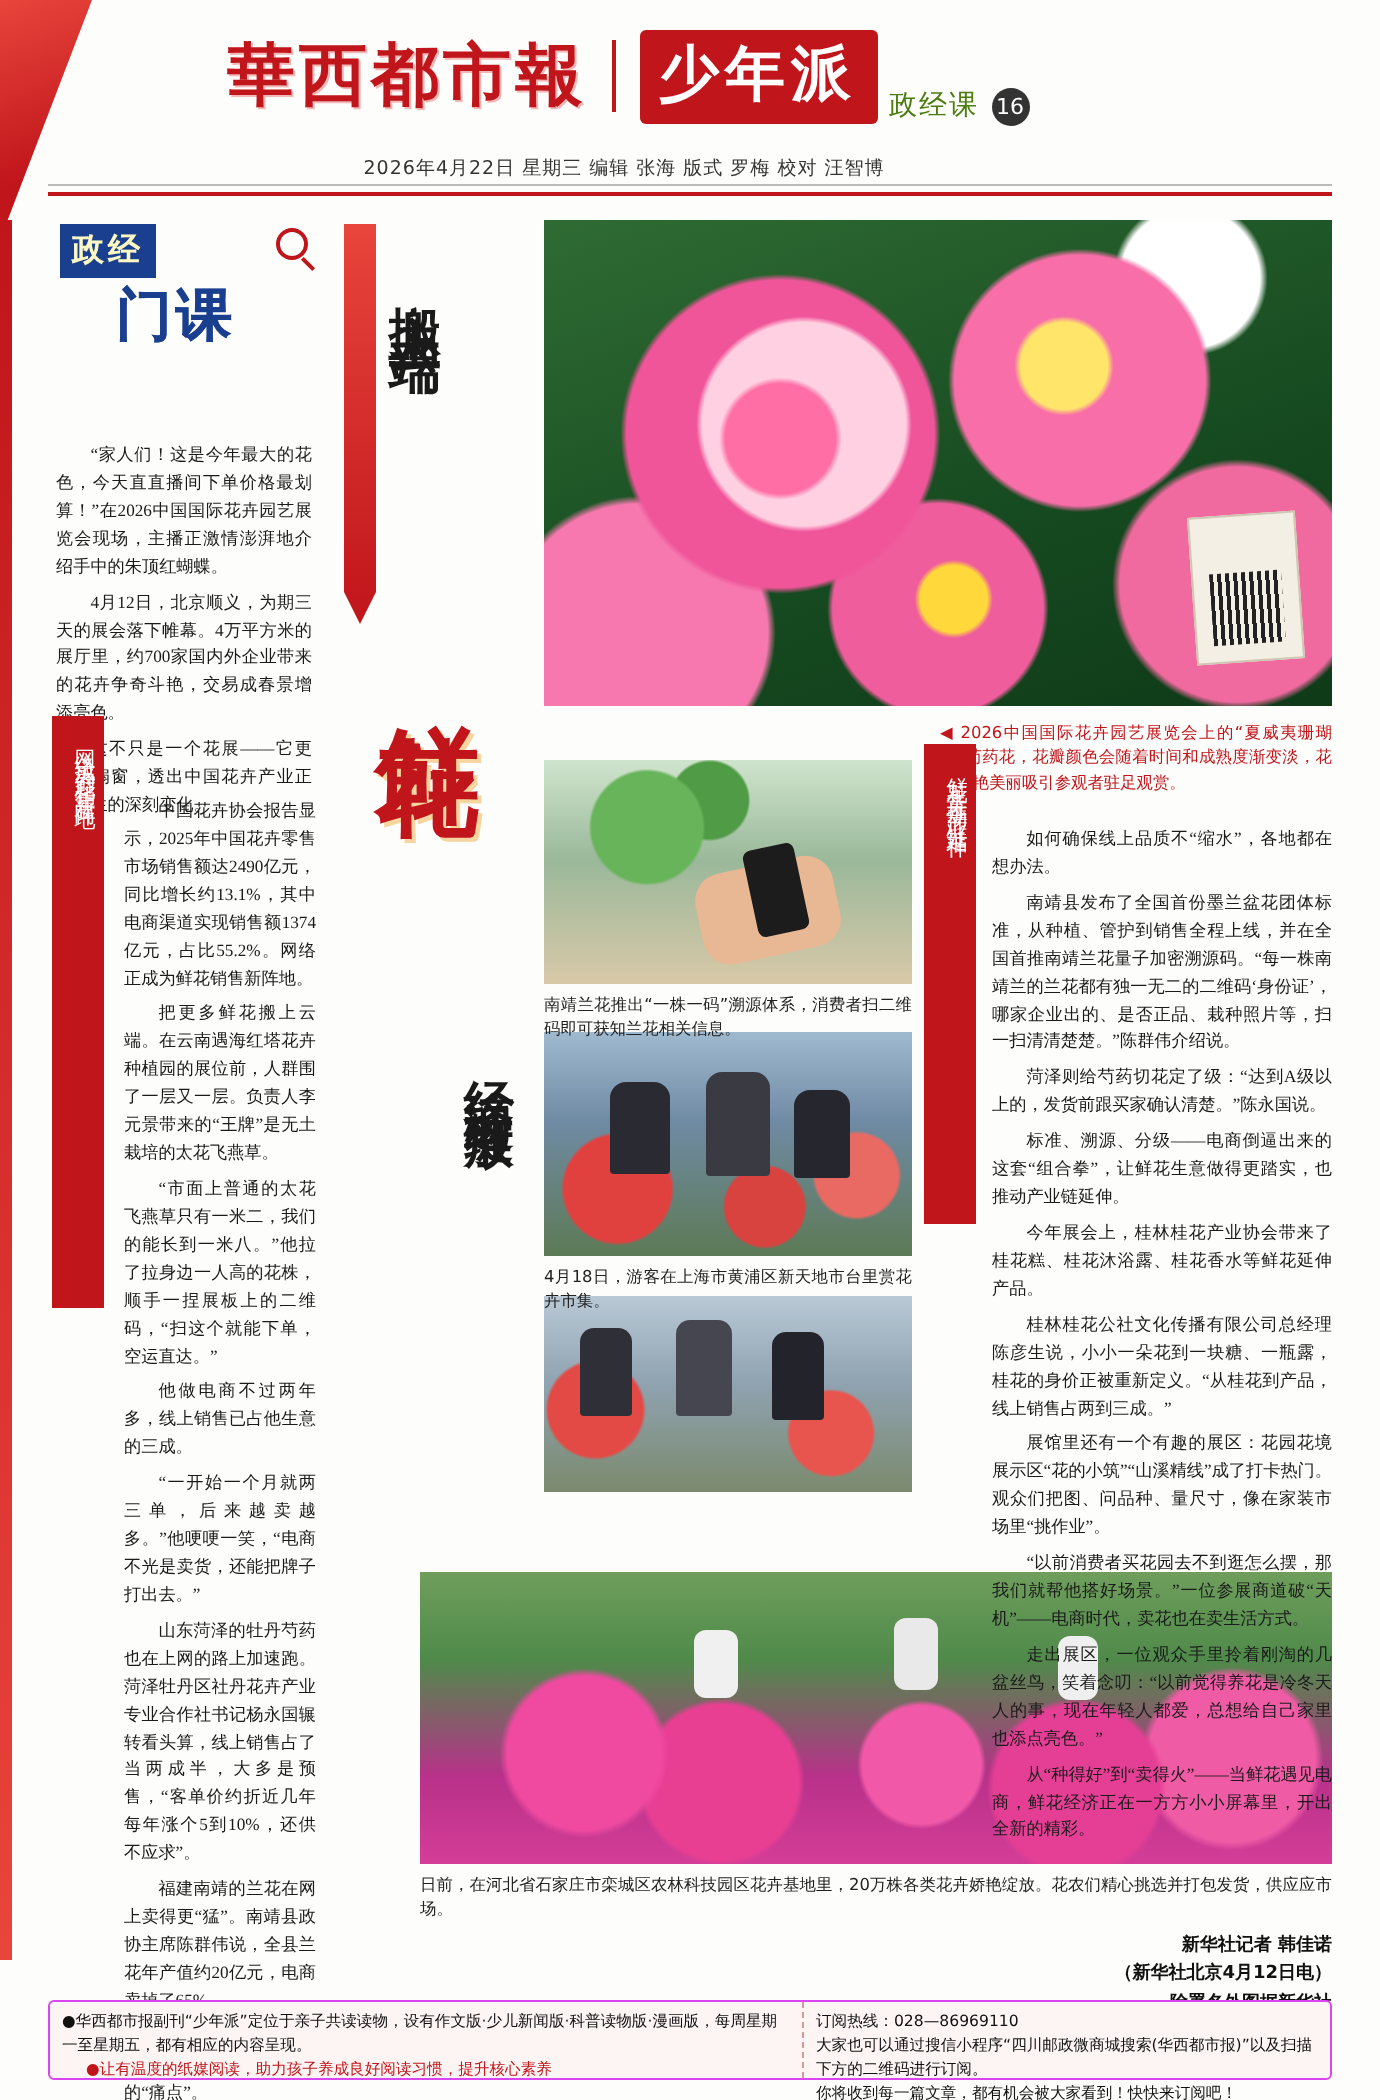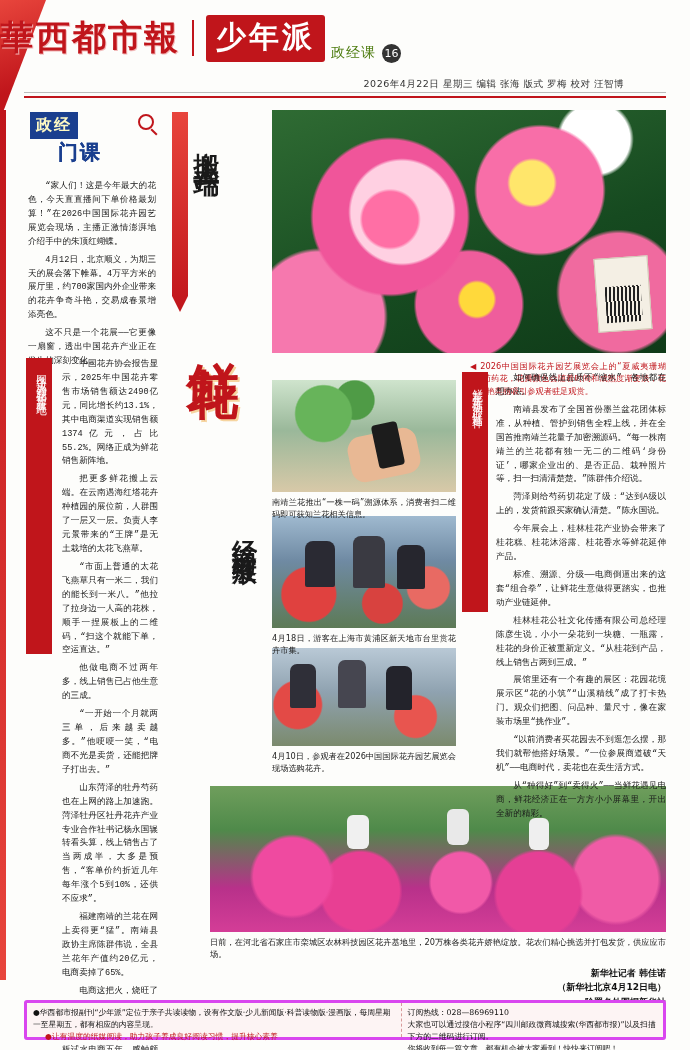--- a/index.html
+++ b/index.html
@@ -12,21 +12,21 @@
     position:relative;
     overflow:hidden;
   }
   .page {
     position:absolute; inset:0;
     background:#fdfdfb;
   }
   
   .masthead {
     position:absolute; top:0; left:0; width:628px; height:76px;
-    display:flex; align-items:center; 
+    display:flex; align-items:center; justify-content:center;
     gap:6px;
   }
   .mh-main {
     font-family:"DejaVu Serif", serif;
     font-weight:bold;
     font-size:34px;
     color:#c0151b;
     letter-spacing:2px;
     text-shadow:1px 1px 0 #f2b8b8;
   }
@@ -54,21 +54,21 @@
   }
   
   .corner {
     position:absolute; left:0; top:0; width:46px; height:120px;
     background:linear-gradient(160deg,#e8453c 0%,#c0151b 70%);
     clip-path:polygon(0 0, 100% 0, 0 100%);
   }
   
   .dateline {
     position:absolute; top:78px; left:0; width:624px;
-    text-align:right; font-size:9.5px; color:#333;
+    text-align:center; font-size:9.5px; color:#333;
     letter-spacing:0.5px;
   }
   .rule {
     position:absolute; left:24px; width:642px; height:1px; background:#bbb;
   }
   .rule.r1 { top:92px; }
   .rule.r2 { top:96px; height:2px; background:#c0151b; }
 
   
   .zjkm {
@@ -76,40 +76,41 @@
   }
   .zjkm .b1 {
     position:absolute; left:0; top:0;
     background:#1a3f8f; color:#fef9c3;
     font-family:"DejaVu Serif", serif; font-weight:bold;
     font-size:16px; padding:3px 6px; letter-spacing:2px;
   }
   .zjkm .b2 {
     position:absolute; left:28px; top:27px;
     color:#1a3f8f; font-family:"DejaVu Serif", serif; font-weight:bold;
-    font-size:20px; letter-spacing:2px;
+    font-size:28px; letter-spacing:2px;
     -webkit-text-stroke:0.3px #1a3f8f;
   }
   .zjkm .mag {
     position:absolute; right:4px; top:2px;
     width:16px; height:16px; border:2px solid #c0151b; border-radius:50%;
   }
   .zjkm .mag:after {
     content:""; position:absolute; right:-6px; bottom:-5px;
     width:8px; height:2px; background:#c0151b; transform:rotate(45deg);
   }
 
   
   .col {
     position:absolute;
     font-size:8.6px;
     line-height:1.62;
     color:#1a1a1a;
     text-align:justify;
-    font-family:Liberation Mono, monospace;
+    font-family:Liberation Serif, serif;
+    margin-top:41px;
   }
   .col p { margin:0 0 4px 0; text-indent:2em; }
 
   .colA { left:28px; top:180px; width:128px; }
   .colC { left:62px; top:358px; width:96px; }
   .colE { left:496px; top:372px; width:170px; }
   .vert-band {
     position:absolute;
     writing-mode:vertical-rl;
     text-orientation:upright;
@@ -242,21 +243,21 @@
   .c5 { left:210px; top:936px; width:456px; }
 
   .byline {
     position:absolute; right:24px; top:966px; width:220px;
     text-align:right; font-size:9px; line-height:1.6; font-weight:bold;
   }
 
   
   .footer {
     position:absolute; left:24px; top:1000px; width:642px; height:40px;
-    border:3px solid #d946ef; border-radius:3px;
+    border:1px solid #d946ef; border-radius:3px;
     background:#fdf4f4;
     display:flex;
   }
   .footer .fl { flex:1.45; padding:4px 6px; font-size:7.8px; line-height:1.55; color:#111; }
   .footer .fr { flex:1; padding:4px 6px; font-size:7.8px; line-height:1.55; color:#111; border-left:1px dashed #d79a9a; }
   .footer .fl .last { color:#c0151b;margin-left:12px; }
 
   .sidebar-strip {
     position:absolute; left:0; top:110px; width:6px; height:870px;
     background:linear-gradient(180deg,#c0151b,#e8453c);
@@ -334,34 +335,34 @@
     </div>
   <div class="photo p5">
       <div class="w1"></div>
       <div class="w2"></div>
       <div class="w3"></div>
     </div>
 
   <div class="cap c1 red">◀ 2026中国国际花卉园艺展览会上的“夏威夷珊瑚粉”芍药花，花瓣颜色会随着时间和成熟度渐变淡，花朵娇艳美丽吸引参观者驻足观赏。</div>
   <div class="cap c2">南靖兰花推出“一株一码”溯源体系，消费者扫二维码即可获知兰花相关信息。</div>
   <div class="cap c3">4月18日，游客在上海市黄浦区新天地市台里赏花卉市集。</div>
-  <div class="cap c4">4月10日，参观者在2026中国国际花卉园艺展览会现场选购花卉。</div>
   <div class="cap c5">日前，在河北省石家庄市栾城区农林科技园区花卉基地里，20万株各类花卉娇艳绽放。花农们精心挑选并打包发货，供应应市场。</div>
 
   <div class="vert-band vbandB">鲜花生意推动产业链延伸</div>
 
   <div class="col colE">
     <p>如何确保线上品质不“缩水”，各地都在想办法。</p>
     <p>南靖县发布了全国首份墨兰盆花团体标准，从种植、管护到销售全程上线，并在全国首推南靖兰花量子加密溯源码。“每一株南靖兰的兰花都有独一无二的二维码‘身份证’，哪家企业出的、是否正品、栽种照片等，扫一扫清清楚楚。”陈群伟介绍说。</p>
     <p>菏泽则给芍药切花定了级：“达到A级以上的，发货前跟买家确认清楚。”陈永国说。</p>
+    <p>标准、溯源、分级——电商倒逼出来的这套“组合拳”，让鲜花生意做得更踏实，也推动产业链延伸。</p>
     <p>今年展会上，桂林桂花产业协会带来了桂花糕、桂花沐浴露、桂花香水等鲜花延伸产品。</p>
-    <p>标准、溯源、分级——电商倒逼出来的这套“组合拳”，让鲜花生意做得更踏实，也推动产业链延伸。</p>
     <p>桂林桂花公社文化传播有限公司总经理陈彦生说，小小一朵花到一块糖、一瓶露，桂花的身价正被重新定义。“从桂花到产品，线上销售占两到三成。”</p>
     <p>展馆里还有一个有趣的展区：花园花境展示区“花的小筑”“山溪精线”成了打卡热门。观众们把图、问品种、量尺寸，像在家装市场里“挑作业”。</p>
     <p>“以前消费者买花园去不到逛怎么摆，那我们就帮他搭好场景。”一位参展商道破“天机”——电商时代，卖花也在卖生活方式。</p>
+    <p>走出展区，一位观众手里拎着刚淘的几盆丝鸟，笑着念叨：“以前觉得养花是冷冬天人的事，现在年轻人都爱，总想给自己家里也添点亮色。”</p>
     <p>从“种得好”到“卖得火”——当鲜花遇见电商，鲜花经济正在一方方小小屏幕里，开出全新的精彩。</p>
   </div>
 
   <div class="byline">
     <div>新华社记者 韩佳诺</div>
     <div>（新华社北京4月12日电）</div>
     <div>除署名外图据新华社</div>
   </div>
 
   <div class="footer">

